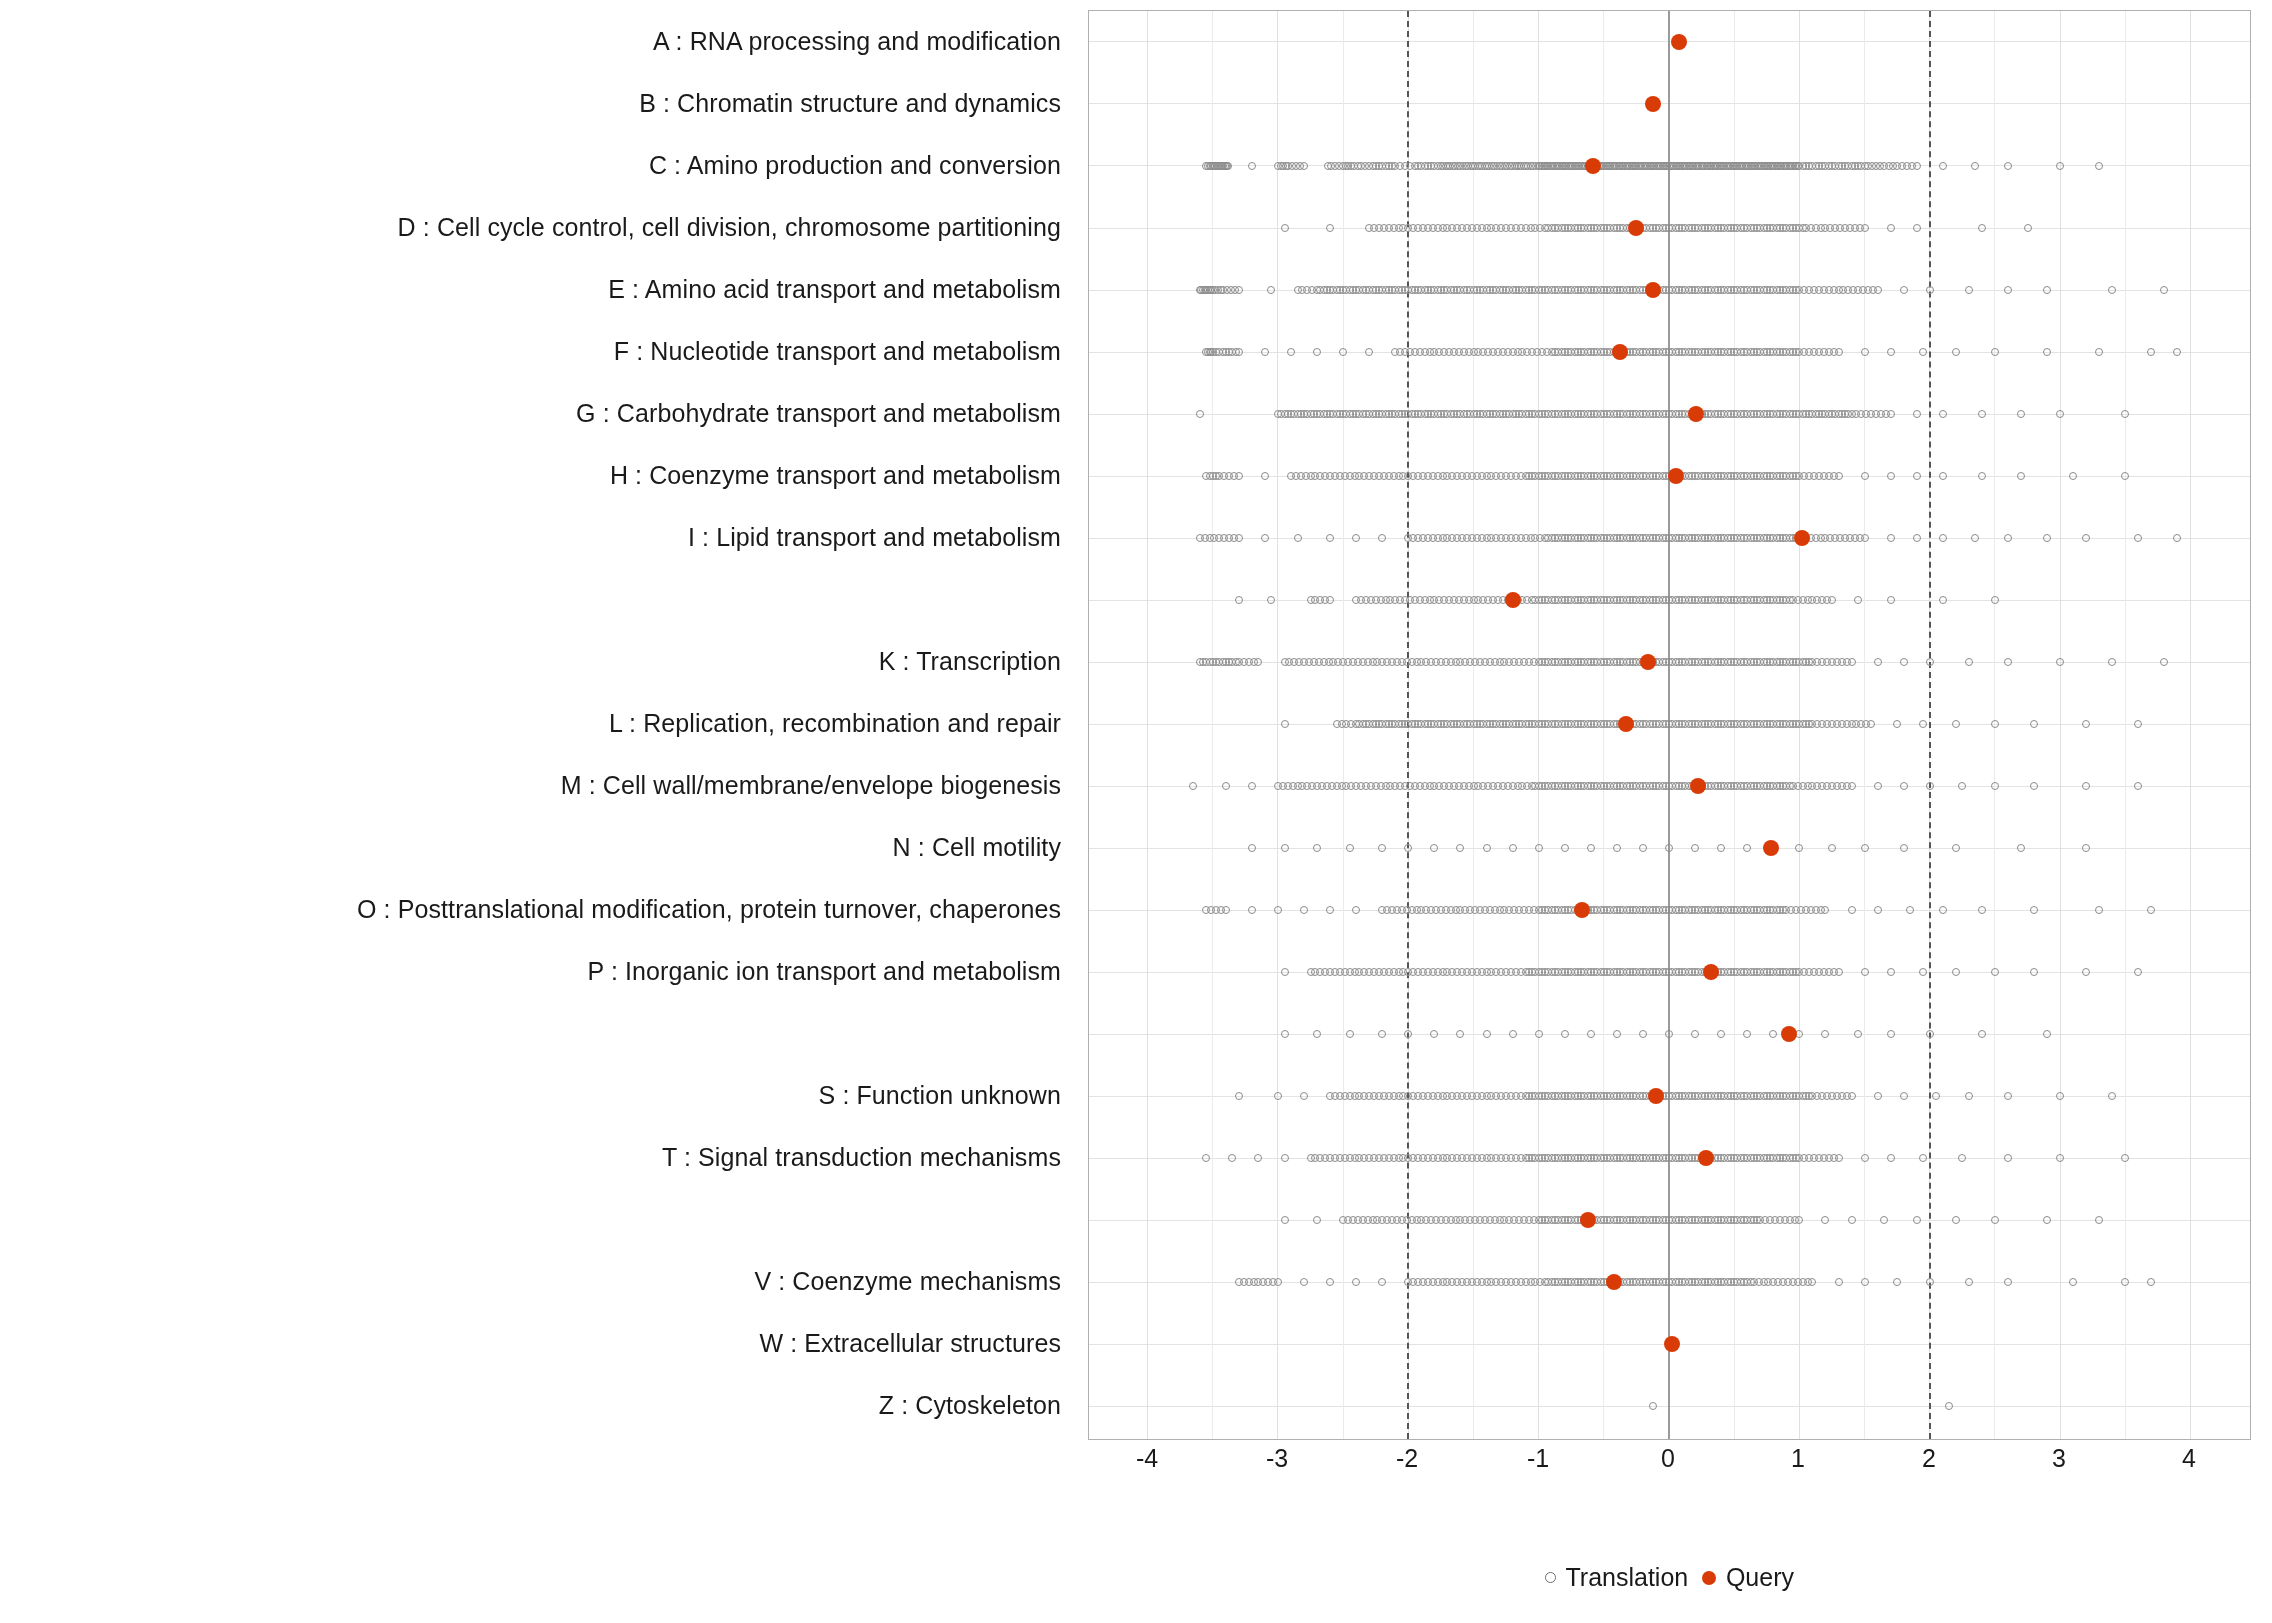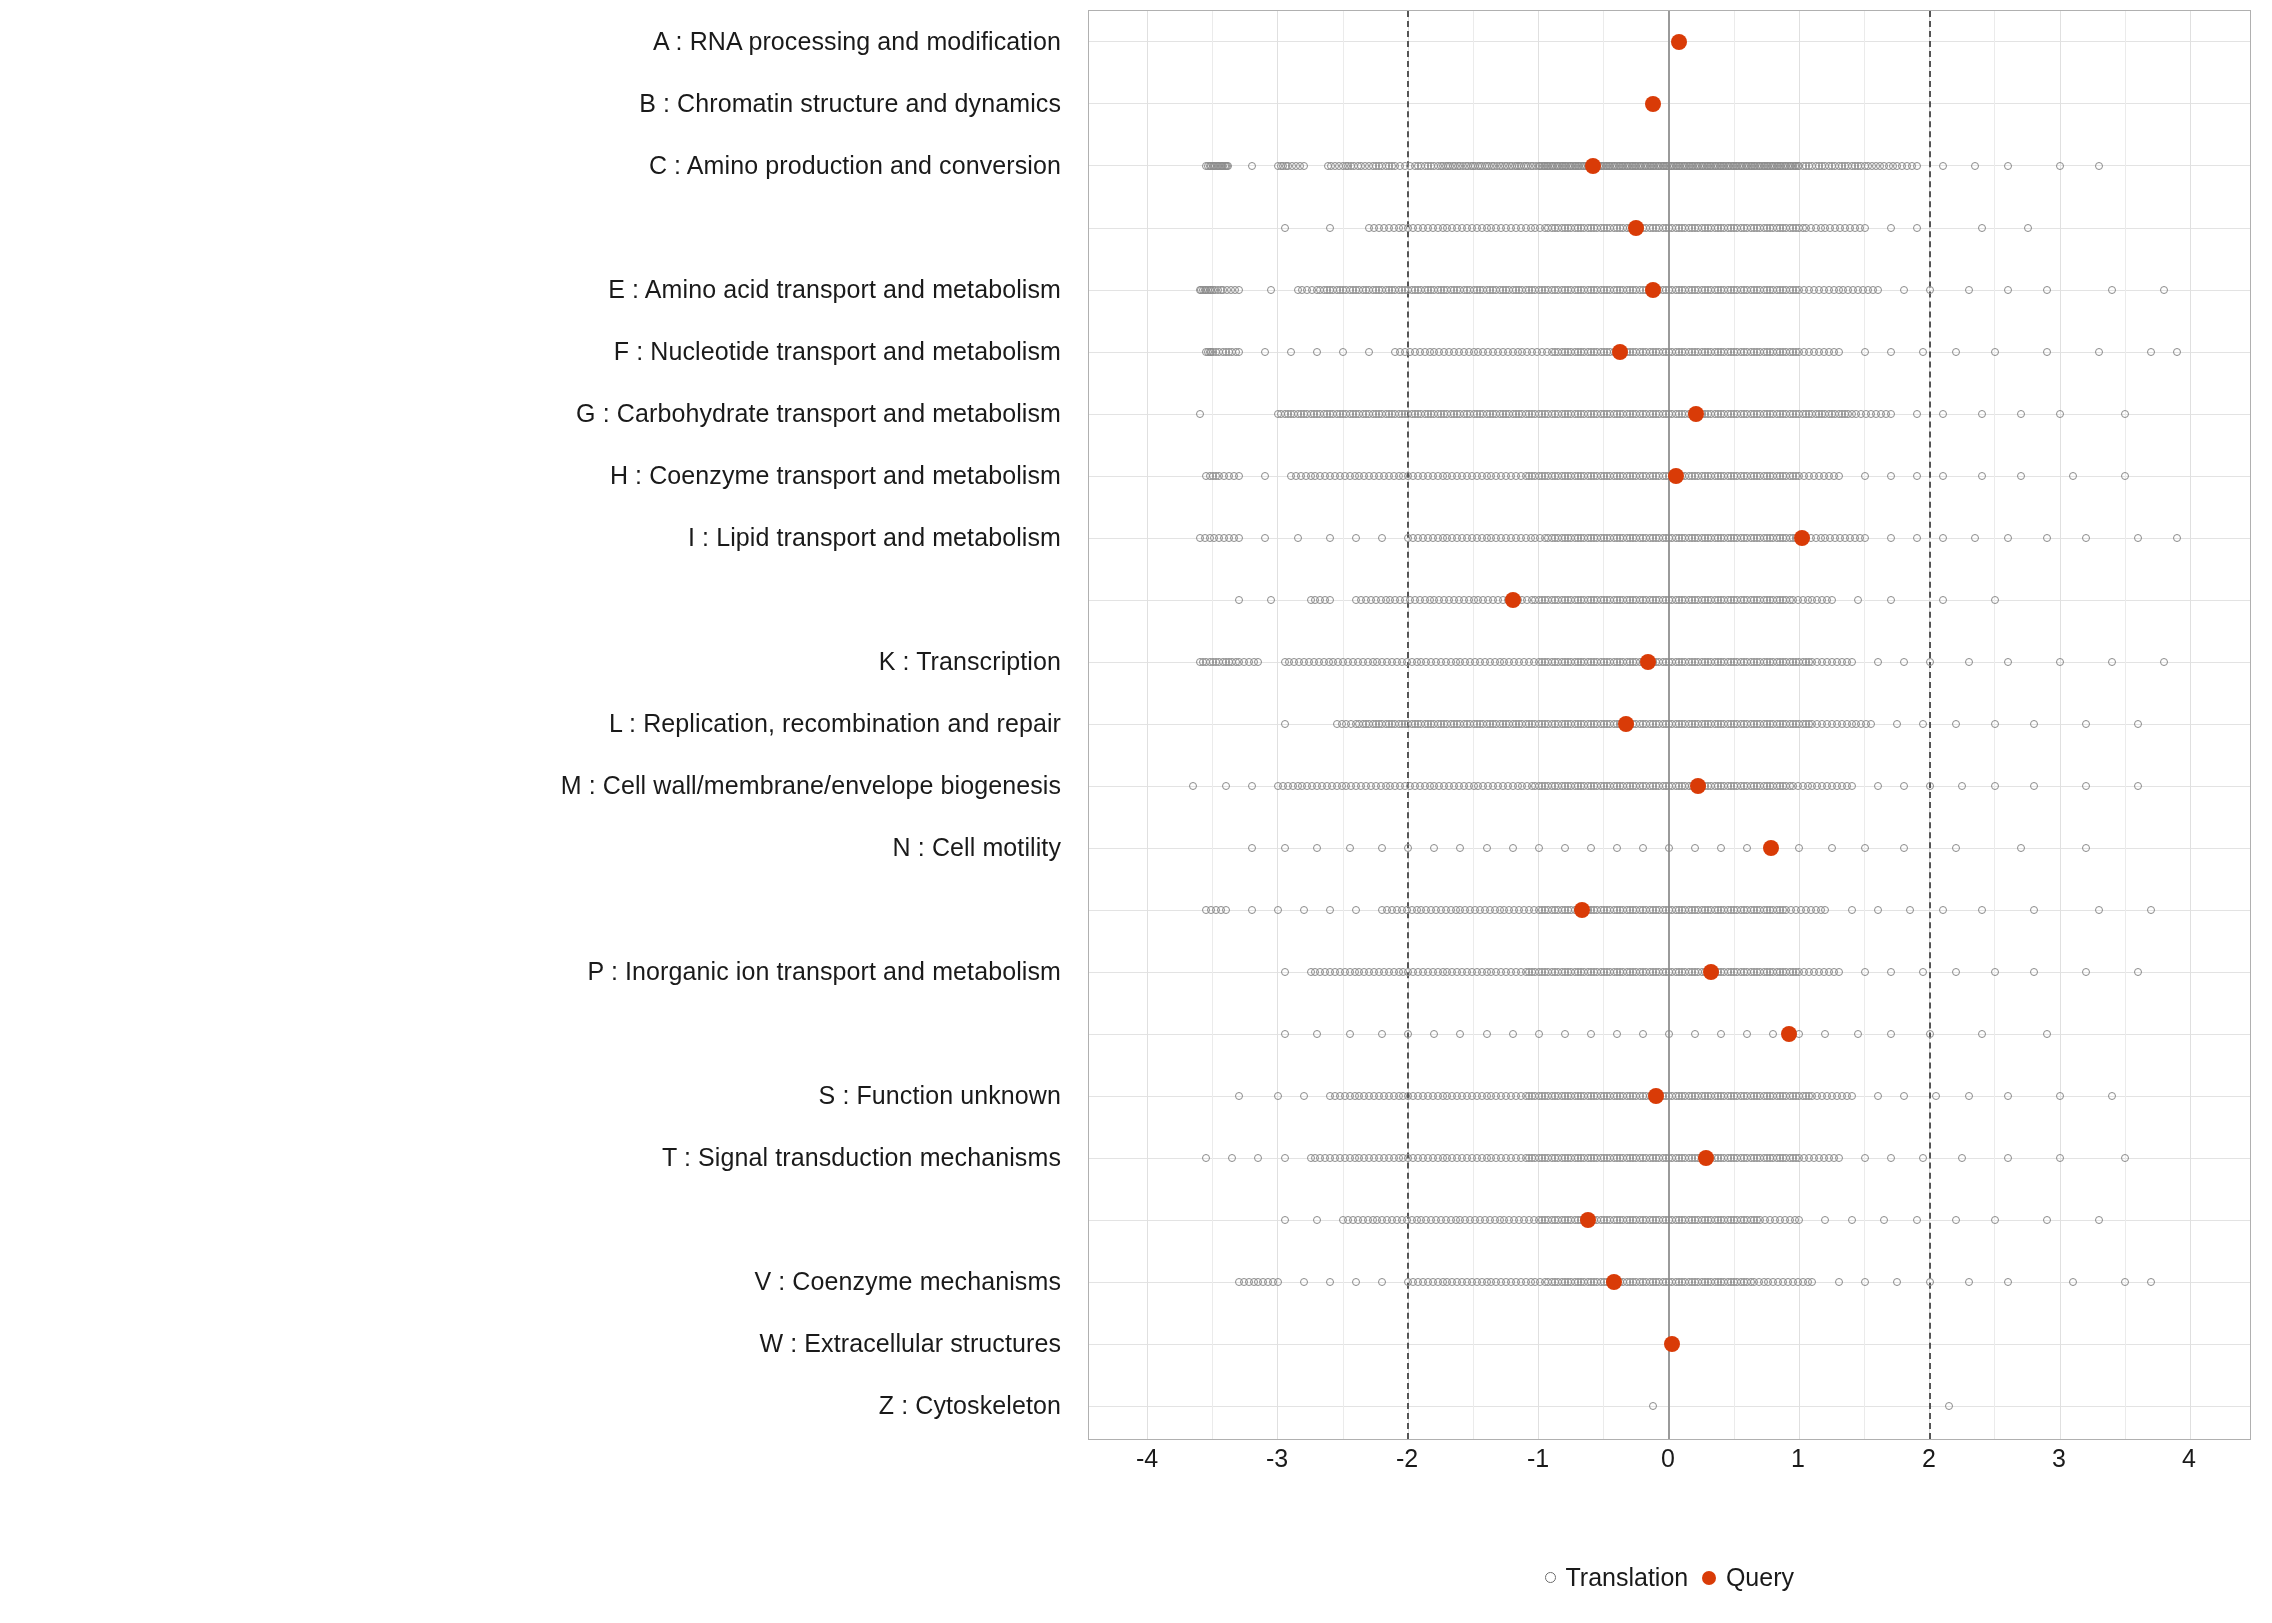--- a/index.html
+++ b/index.html
@@ -169,29 +169,31 @@
 </style>
 </head>
 <body>
 
 <div id="figure">
 
   <div id="labels">
       <div class="cat-label" style="top: 41px;">A : RNA processing and modification</div>
       <div class="cat-label" style="top: 103px;">B : Chromatin structure and dynamics</div>
       <div class="cat-label" style="top: 165px;">C : Amino production and conversion</div>
+      <div class="cat-label" style="top: 227px;">D : Cell cycle control, cell division, chromosome partitioning</div>
       <div class="cat-label" style="top: 289px;">E : Amino acid transport and metabolism</div>
       <div class="cat-label" style="top: 351px;">F : Nucleotide transport and metabolism</div>
       <div class="cat-label" style="top: 413px;">G : Carbohydrate transport and metabolism</div>
       <div class="cat-label" style="top: 475px;">H : Coenzyme transport and metabolism</div>
       <div class="cat-label" style="top: 537px;">I : Lipid transport and metabolism</div>
       <div class="cat-label" style="top: 661px;">K : Transcription</div>
       <div class="cat-label" style="top: 723px;">L : Replication, recombination and repair</div>
       <div class="cat-label" style="top: 785px;">M : Cell wall/membrane/envelope biogenesis</div>
       <div class="cat-label" style="top: 847px;">N : Cell motility</div>
+      <div class="cat-label" style="top: 909px;">O : Posttranslational modification, protein turnover, chaperones</div>
       <div class="cat-label" style="top: 971px;">P : Inorganic ion transport and metabolism</div>
       <div class="cat-label" style="top: 1095px;">S : Function unknown</div>
       <div class="cat-label" style="top: 1157px;">T : Signal transduction mechanisms</div>
       <div class="cat-label" style="top: 1281px;">V : Coenzyme mechanisms</div>
       <div class="cat-label" style="top: 1343px;">W : Extracellular structures</div>
       <div class="cat-label" style="top: 1405px;">Z : Cytoskeleton</div>
     </div>
 
   <div id="panel">
       <div class="hgrid" style="top: 30.5px;"></div>

